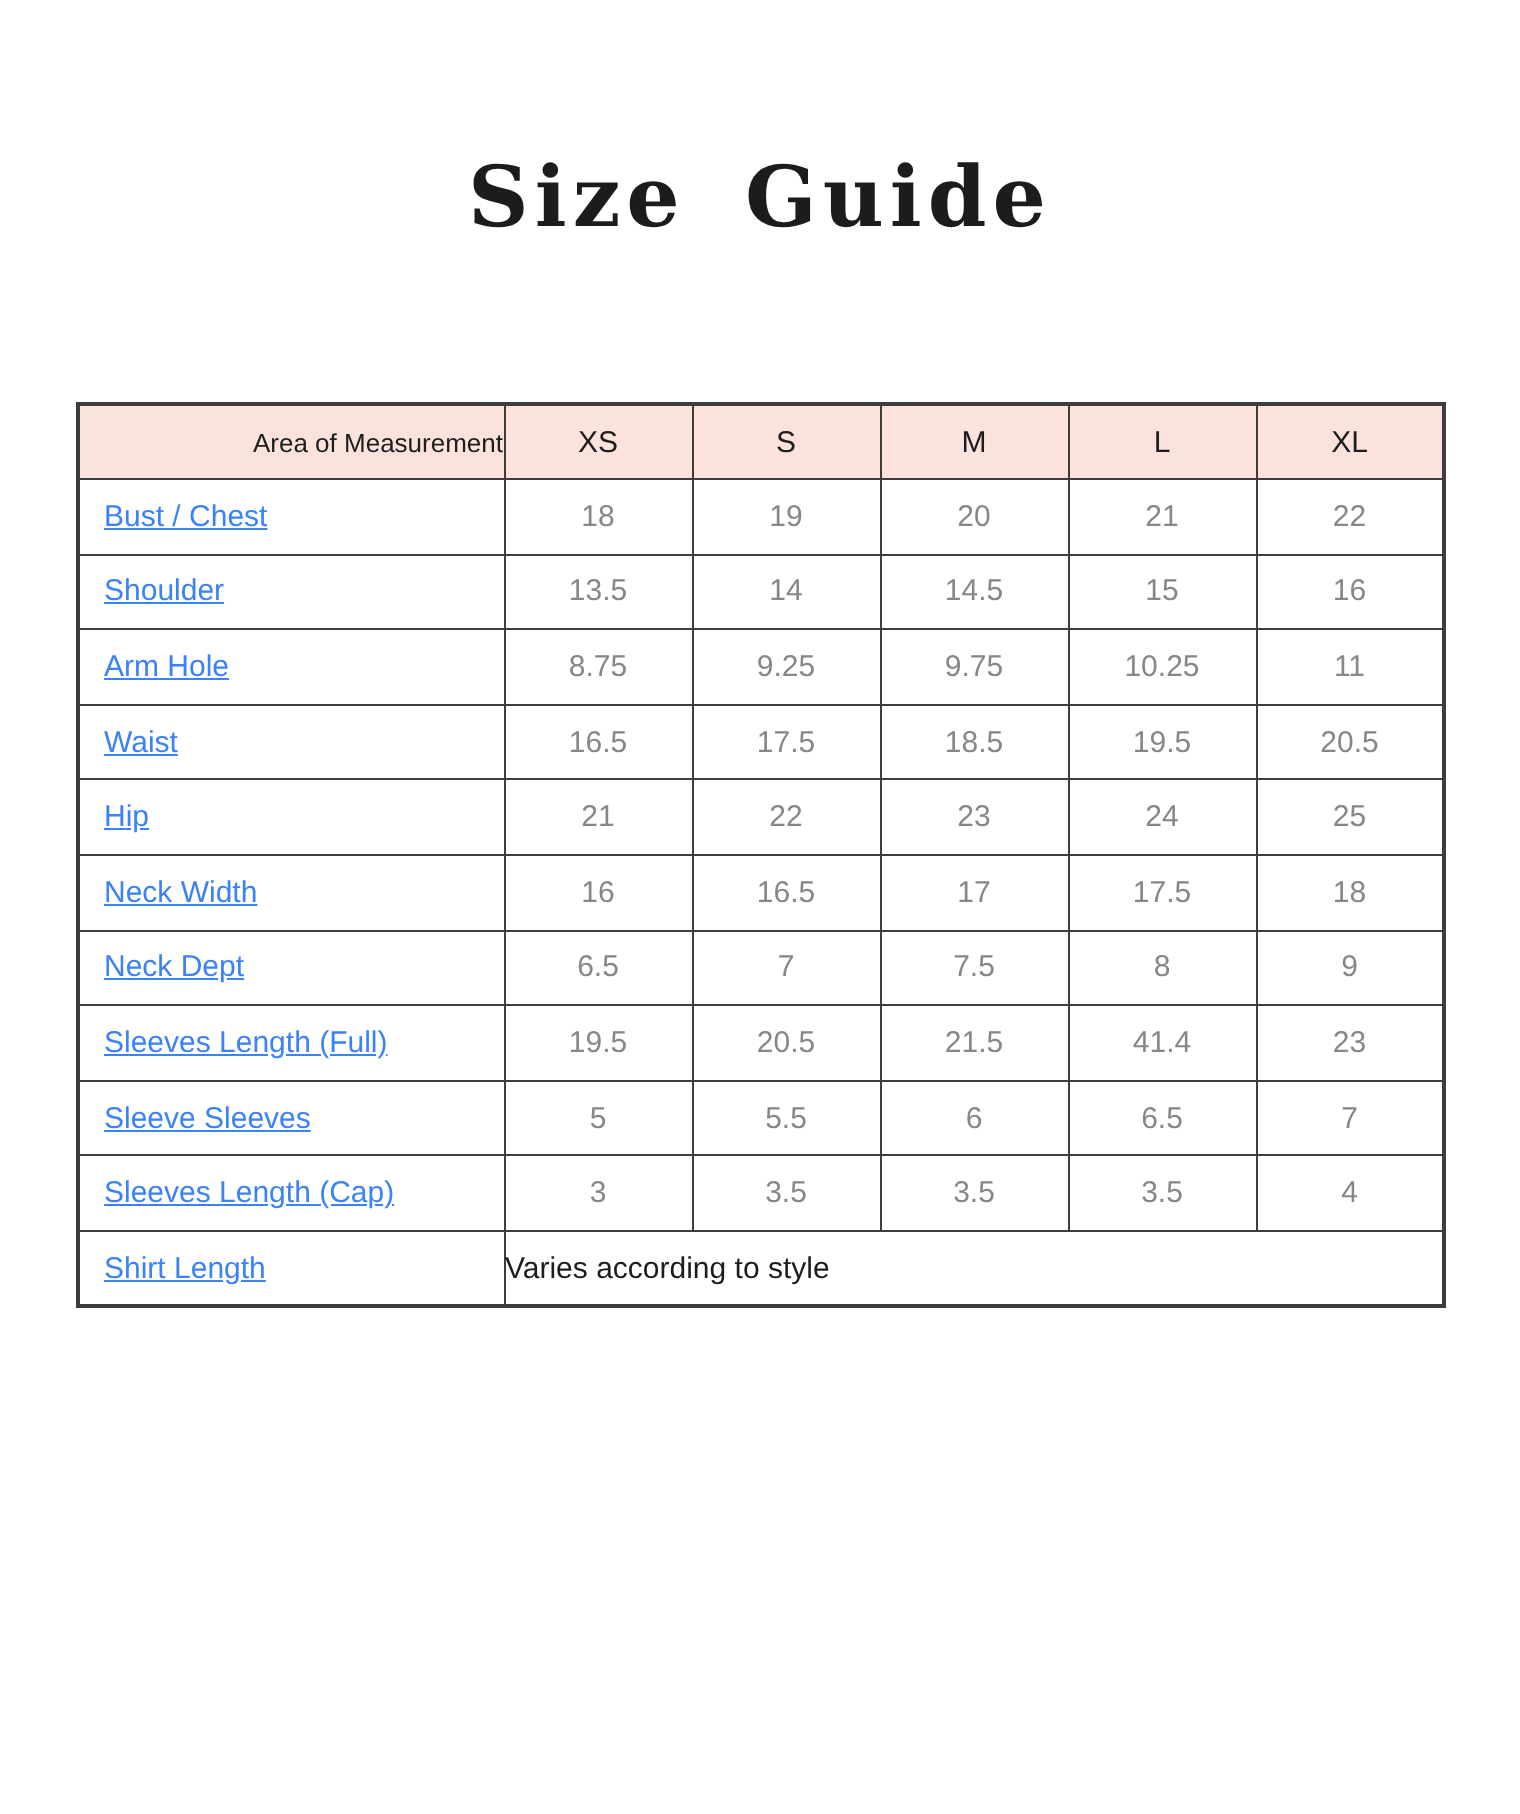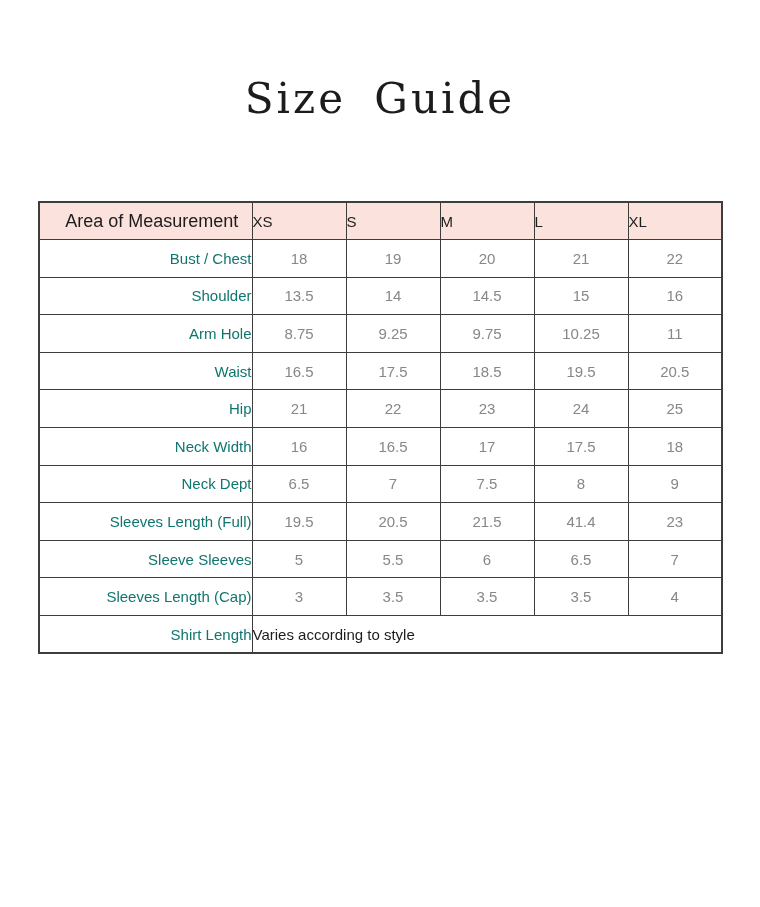--- a/index.html
+++ b/index.html
@@ -7,21 +7,21 @@
     width: 760px;
     background: #ffffff;
     font-family: "Liberation Sans", sans-serif;
   }
   body { height: 907px; overflow: hidden; }
 
   .page-title {
     margin-top: 74px;
     text-align: center;
     font-family: "DejaVu Serif", serif;
-    font-weight: 400;
+    font-weight: 700;
     font-size: 42px;
     letter-spacing: 3px;
     word-spacing: 12px;
     color: #1c1c1c;
   }
 
   .table-wrap {
     margin: 78px 38px 0 38px;
   }
 
@@ -41,33 +41,34 @@
     font-size: 15px;
     vertical-align: middle;
   }
 
   table.size-table thead th {
     background: #fbe2dd;
     color: #1d1d1d;
     font-weight: 400;
   }
   table.size-table thead th.label-head {
-    text-align: center;
+    text-align: right;
     padding-left: 12px;
-    font-size: 18px;
+    font-size: 13px;
   }
   table.size-table thead th.size-head {
-    text-align: left;
+    text-align: center;
   }
 
   td.label-cell {
-    text-align: right;
+    text-align: left;
     padding-left: 12px;
-    color: #0f766e;
+    color: #3b82f6;
     font-size: 15.5px;
+    text-decoration: underline;
   }
   td.value-cell {
     text-align: center;
     color: #878787;
   }
   td.span-cell {
     text-align: left;
     color: #1d1d1d;
     font-size: 15.5px;
   }

